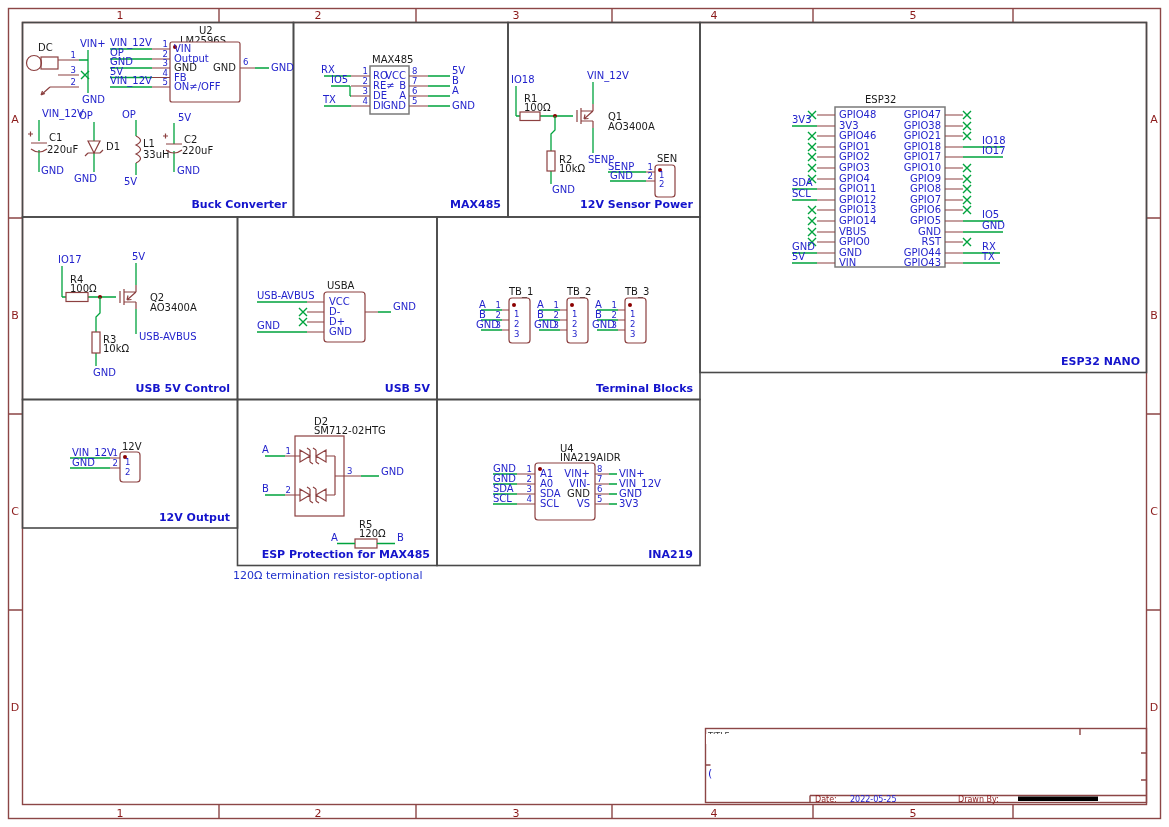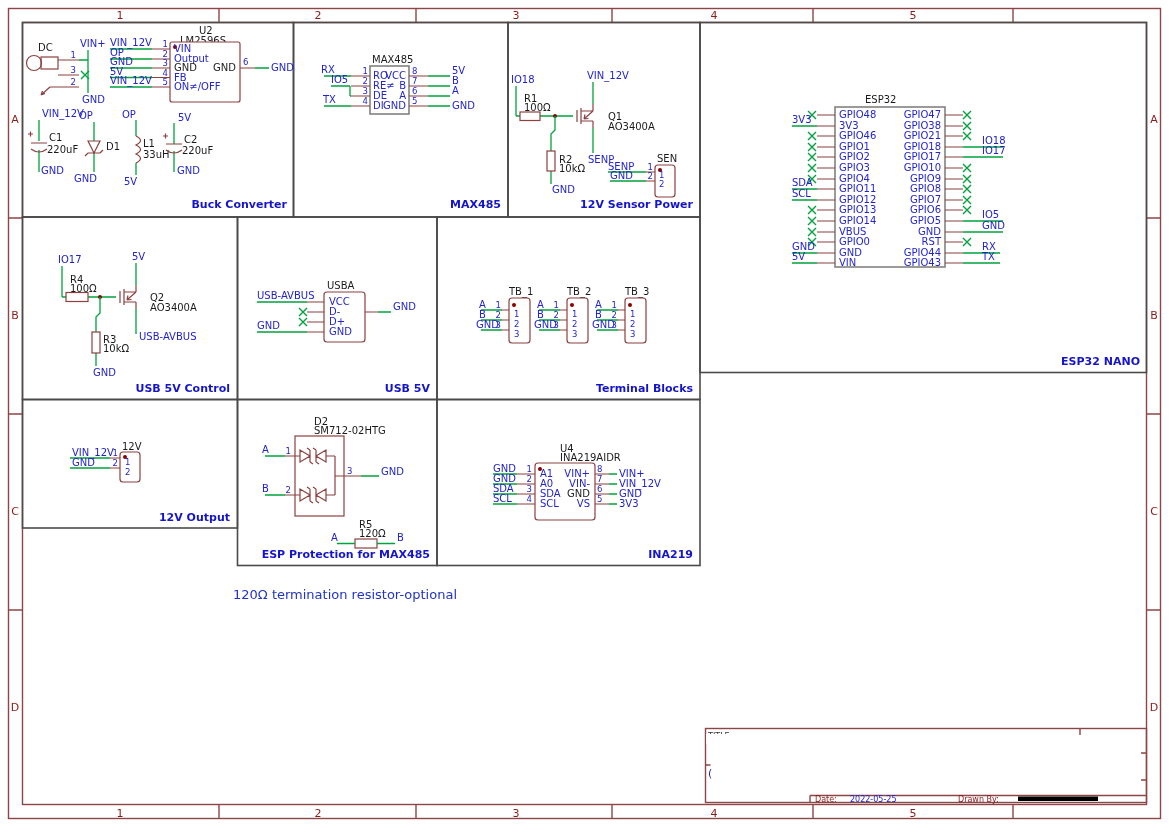--- a/index.html
+++ b/index.html
@@ -18,21 +18,21 @@
   .tbd{fill:#2222CC;font-size:8px;}
   .ae{text-anchor:end;}
   .mid{text-anchor:middle;}
   .w{stroke:#00A33D;stroke-width:1.3;fill:none;}
   .p{stroke:#8C4040;stroke-width:1.2;fill:none;}
   .sym{stroke:#8C4040;stroke-width:1.2;fill:none;}
   .chip{stroke:#7A7A7A;stroke-width:1.5;fill:#ffffff;}
   .crect{stroke:#8C4040;stroke-width:1.2;fill:#ffffff;}
   .blk{stroke:#4A4A4A;stroke-width:1.6;fill:none;}
   .fr{stroke:#8C4646;stroke-width:1.4;fill:none;}
-  .note{position:absolute;left:233px;top:569px;font-size:13px;color:#2233CC;margin-top:18px;}
+  .note{position:absolute;left:233px;top:569px;font-size:11px;color:#2233CC;}
 </style>
 </head>
 <body>
 
 <div id="sheet">
 
 <svg width="1169" height="827">
   <defs>
     <g id="xm">
           <path d="M-4,-4 L4,4 M-4,4 L4,-4" stroke="#00A33D" stroke-width="1.4" fill="none"></path>

